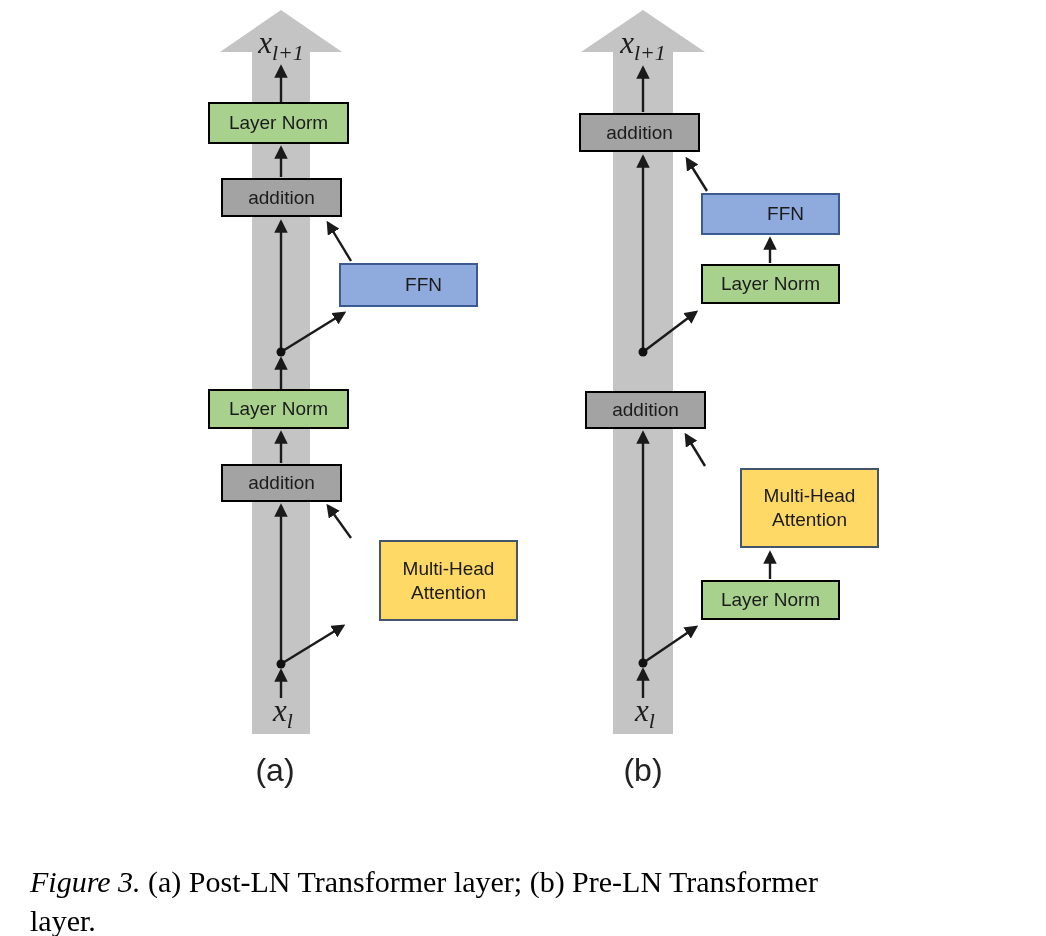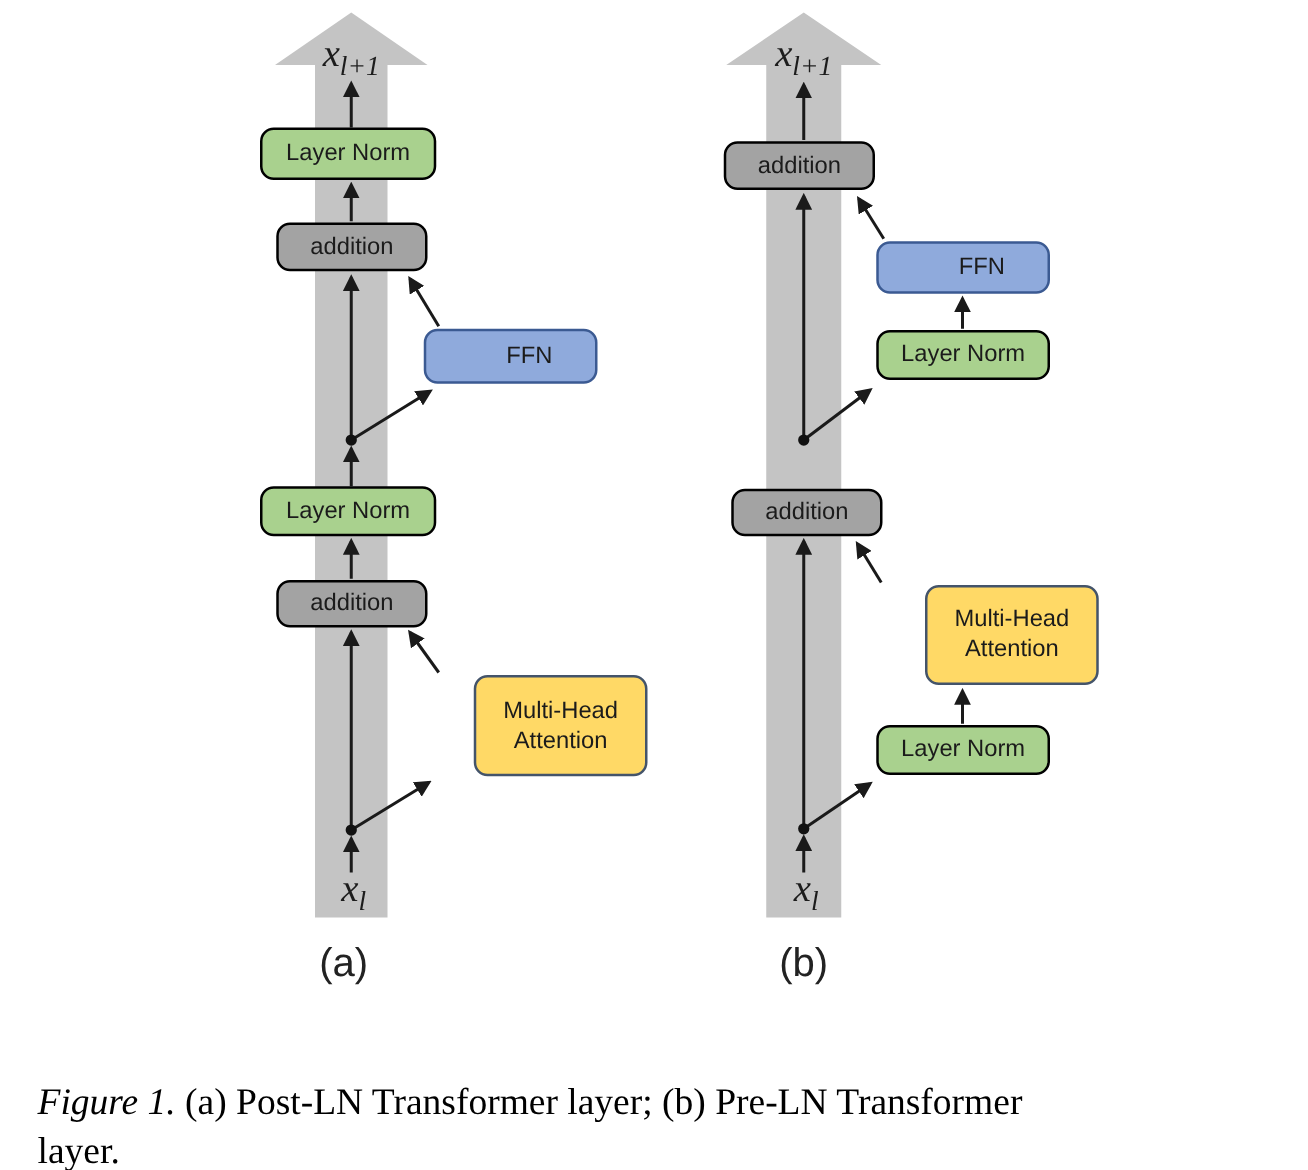--- a/index.html
+++ b/index.html
@@ -14,21 +14,20 @@
   .band{fill:var(--band-gray,#c4c4c4);}
   .wire{stroke:#1a1a1a;stroke-width:2.4;fill:none;}
   .dot{fill:#111111;}
   .node{
     position:absolute;
     box-sizing:border-box;
     display:flex;align-items:center;justify-content:center;
     text-align:center;
     font-size:19px;color:#1b1b1b;
     line-height:24px;
-    border-radius:11px;
   }
   .node.white{background:#a3a3a3;border:2px solid #000000;}
   .node.green{background:var(--layer-norm-fill,#a9d18e);border:2px solid #000000;}
   .node.blue{background:var(--ffn-fill,#8faadc);border:2px solid var(--ffn-border,#3b5a92);padding-left:30px;}
   .node.yellow{background:var(--mha-fill,#ffd966);border:2px solid var(--mha-border,#44546a);margin-left:40px;}
   .mathlabel{
     position:absolute;width:140px;text-align:center;
     font-family:"Liberation Serif", serif;font-style:italic;
     font-size:31px;color:#1c1c1c;line-height:34px;
   }
@@ -130,18 +129,18 @@
     <span><span>Multi-Head</span><br><span>Attention</span></span>
   </div>
   <div class="node green" style="left:701px;top:580px;width:139px;height:40px;">
       <span>Layer Norm</span>
     </div>
 
   <div class="mathlabel" style="left:575px;top:694px;"><span>x</span><sub>l</sub></div>
   <div class="panel-label" style="left:573px;top:752px;">(b)</div>
 
   <p class="caption">
-    <span class="figlabel">Figure 1.</span>
+    <span class="figlabel">Figure 3.</span>
     <span>(a) Post-LN Transformer layer; (b) Pre-LN Transformer</span><br>
     <span>layer.</span>
   </p>
 
 </div>
 
 </body></html>

